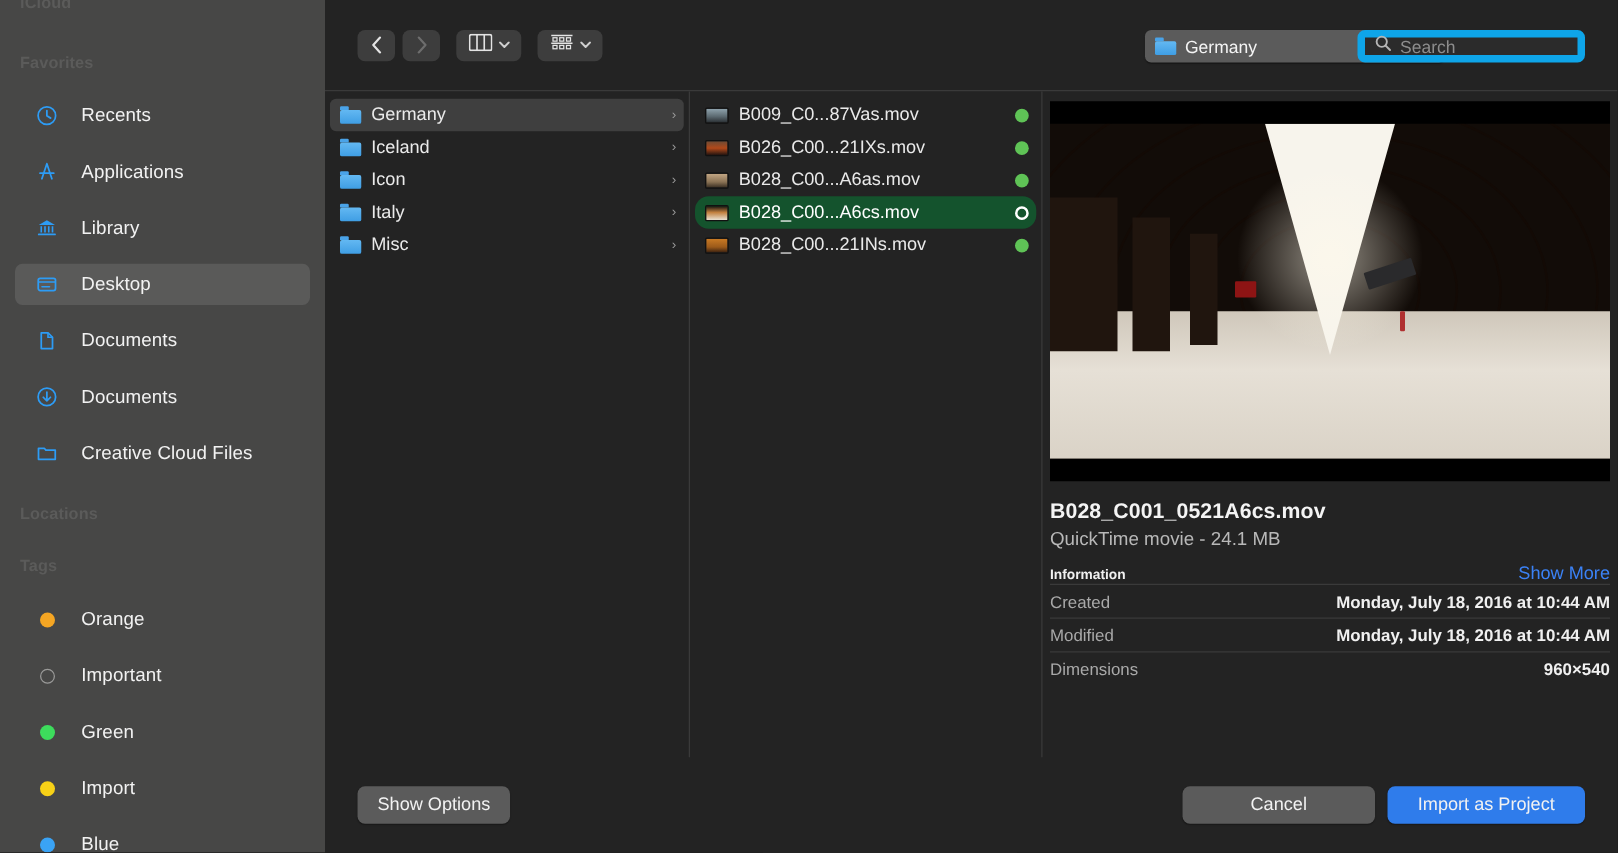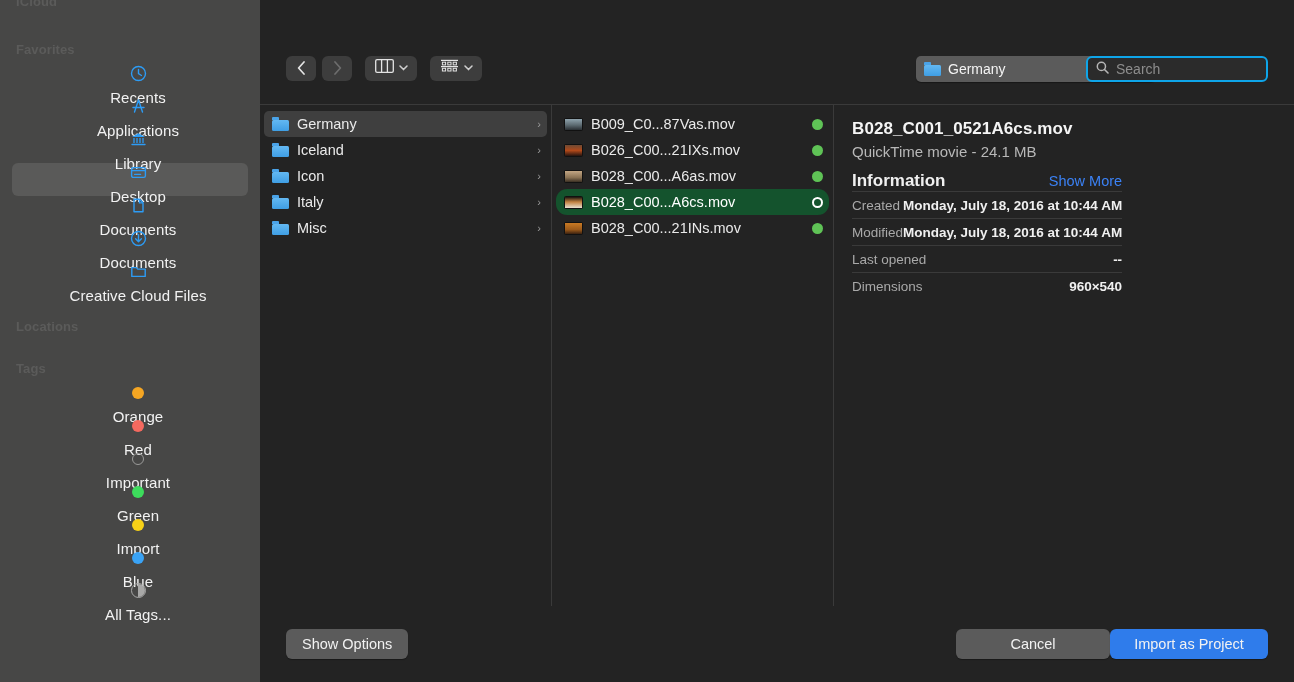--- a/index.html
+++ b/index.html
@@ -21,34 +21,34 @@
     position: relative;
   }
   .sb-header {
     font-size: 13px; font-weight: bold; color: #5b5b5a;
     padding: 0 0 0 16px; height: 28px; line-height: 28px;
     letter-spacing: 0.1px;
   }
   .sb-header.first { margin-top: -12px; }
   .sb-item {
     height: 33px; display: flex; align-items: center;
-    padding-left: 16px; margin: 0 12px 0 12px;
-    border-radius: 6px; gap: 6px; flex-direction: column;
+    padding-left: 16px; margin: 12px 12px 0 12px;
+    border-radius: 6px; gap: 18px;
   }
   .sb-item.selected { background: #5a5a59; }
   .sb-label { font-size: 15px; color: #f2f2f2; letter-spacing: 0.1px; }
   .sb-icon { width: 19px; height: 19px; flex: 0 0 19px; display: flex; align-items: center; justify-content: center; }
   .sb-icon svg { display: block; }
   .tag-dot { width: 12px; height: 12px; border-radius: 50%; display: block; }
   .tag-ring { width: 12px; height: 12px; border-radius: 50%; border: 1.4px solid #9a9a99; box-sizing: border-box; }
   .alltags { width: 15px; height: 15px; border-radius: 50%; border: 1.4px solid #a8a8a7; position: relative; overflow: hidden; }
   .alltags::after { content:""; position:absolute; right:0; top:0; width:50%; height:100%; background:#a8a8a7; }
 
   
-  .main { flex: 1; display: flex; flex-direction: column; background: #232323; position: relative; margin-top: 32px; }
+  .main { flex: 1; display: flex; flex-direction: column; background: #232323; position: relative; }
 
   .toolbar { height: 72px; flex: 0 0 72px; display: flex; align-items: center; padding: 0 26px; position: relative; }
   .navgroup { display: flex; gap: 6px; }
   .tb-btn {
     background: #3d3d3d; border-radius: 6px; height: 25px;
     display: flex; align-items: center; justify-content: center;
     color: #e4e4e4;
   }
   .tb-arrow { width: 30px; }
   .tb-arrow.disabled { color: #6d6d6d; }
@@ -66,21 +66,21 @@
   .stepper {
     width: 18px; height: 22px; background: #2f73f0; border-radius: 4px;
     display: flex; flex-direction: column; align-items: center; justify-content: center;
     color: #fff; gap: 1px;
   }
   .stepper span { font-size: 7px; line-height: 6px; }
 
   .searchfield {
     position: absolute; right: 26px; top: 24px;
     width: 182px; height: 26px; background: #2b2b2b;
-    border: 2px solid #0ea5e9; border-radius: 6px;
+    border: 6px solid #0ea5e9; border-radius: 6px;
     display: flex; align-items: center; padding: 0 8px; gap: 7px;
   }
   .searchfield .ph { font-size: 14px; color: #8d8d8d; }
 
   
   .browser { flex: 1; display: flex; border-top: 1px solid #3a3a3a; overflow: hidden; }
   .pane { height: 100%; overflow: hidden; position: relative; }
   .pane-folders { width: 292px; flex: 0 0 292px; border-right: 1px solid #3a3a3a; padding-top: 6px; }
   .pane-files { width: 282px; flex: 0 0 282px; border-right: 1px solid #3a3a3a; padding-top: 6px; }
   .pane-preview { flex: 1; padding: 0; overflow: hidden; }
@@ -97,21 +97,21 @@
 
   .folder-ico { width: 17px; height: 14px; flex: 0 0 17px; position: relative; }
   .folder-ico .tab { position: absolute; left: 0; top: 0; width: 7px; height: 3px; background: #4aa3e8; border-radius: 1px 1px 0 0; }
   .folder-ico .body { position: absolute; left: 0; top: 2.5px; width: 17px; height: 11.5px; background: linear-gradient(180deg,#63b8f2,#3f9ee4); border-radius: 1.5px; }
 
   .thumb { width: 19px; height: 13px; flex: 0 0 19px; border-radius: 1.5px; overflow: hidden; position: relative; border: 0.5px solid #111; }
   .dot { width: 11px; height: 11px; border-radius: 50%; flex: 0 0 11px; }
   .dot.hollow { background: transparent; border: 2px solid #ffffff; }
 
   
-  .previewbox { width: 100%; height: 100%; display: flex; }
+  .previewbox { width: 100%; height: 100%; display: flex; flex-direction: column; }
   .media {
     margin: 8px 6px 0 6px; height: 304px; background: #000;
     display: flex; align-items: center; justify-content: center; overflow: hidden;
     position: relative;
   }
   .tunnel { width: 100%; height: 268px; position: relative; overflow: hidden; background: #120c08; }
   .tunnel .floor { position:absolute; left:0; bottom:0; width:100%; height:44%;
      background: linear-gradient(180deg,#cfc7ba 0%, #e6e0d6 40%, #dad3c7 100%); }
   .tunnel .ceil { position:absolute; left:0; top:0; width:100%; height:58%;
      background: radial-gradient(ellipse 70% 120% at 50% 100%, #d4musl 0%, #c2651f 0%, #a9511a 55%, #5d2c0e 100%); }
@@ -132,21 +132,21 @@
      background: radial-gradient(circle, rgba(255,250,235,0.55), rgba(255,250,235,0) 70%);
   }
   .tunnel .pillar { position:absolute; background:#20150e; }
   .tunnel .sign { position:absolute; background:#8d1414; border-radius:1px; }
   .tunnel .panel { position:absolute; background:#2a2a2c; border-radius:1px; transform:rotate(-18deg); }
 
   .info { padding: 14px 6px 0 6px; }
   .fname { font-size: 17px; font-weight: bold; color: #f4f4f4; letter-spacing: 0.1px; }
   .fmeta { font-size: 15px; color: #b8b8b8; margin-top: 4px; }
   .inforow-head { display: flex; justify-content: space-between; align-items: baseline; margin-top: 11px; }
-  .inforow-head .t { font-size: 17px; font-weight: bold; color: #f0f0f0; }
+  .inforow-head .t { font-size: 11px; font-weight: bold; color: #f0f0f0; }
   .inforow-head .more { font-size: 14.5px; color: #3b82f6; }
   .inforow {
     display: flex; justify-content: space-between; align-items: center;
     height: 27px; border-top: 1px solid #3a3a3a; font-size: 13.5px;
   }
   .inforow .k { color: #a9a9a9; }
   .inforow .v { color: #f0f0f0; font-weight: bold; }
 
   
   .bottom {
@@ -154,21 +154,21 @@
     padding: 0 26px; position: relative;
   }
   .btn {
     height: 30px; border-radius: 6px; font-size: 14.5px; color: #f2f2f2;
     display: flex; align-items: center; justify-content: center;
     background: #5b5b5b; padding: 0 16px;
     box-shadow: 0 1px 1px rgba(0,0,0,0.3);
   }
   .btn.wide { min-width: 154px; }
   .btn.primary { background: #2f7ceb; min-width: 158px; }
-  .right-btns { margin-left: auto; display: flex; }
+  .right-btns { margin-left: auto; display: flex; gap: 10px; }
 </style>
 </head>
 <body>
 
 <div class="window">
 
   <div class="sidebar">
     <div class="sb-header first">iCloud</div>
 
     <div class="sb-header" style="margin-top:20px;">Favorites</div>
@@ -245,26 +245,20 @@
 
     <div class="sb-header" style="margin-top:18px;">Locations</div>
 
     <div class="sb-header" style="margin-top:14px;">Tags</div>
 
     <div class="sb-item">
       <span class="sb-icon">
           <span class="tag-dot" style="background:#f5a623"></span>
         </span>
       <span class="sb-label">Orange</span>
-    </div>
-    <div class="sb-item">
-      <span class="sb-icon">
-          <span class="tag-dot" style="background:#f4695f"></span>
-        </span>
-      <span class="sb-label">Red</span>
     </div>
     <div class="sb-item">
       <span class="sb-icon">
           <span class="tag-ring"></span>
         </span>
       <span class="sb-label">Important</span>
     </div>
     <div class="sb-item">
       <span class="sb-icon">
           <span class="tag-dot" style="background:#3ddc5c"></span>
@@ -472,24 +466,20 @@
 
             <div class="inforow">
               <span class="k">Created</span>
               <span class="v">Monday, July 18, 2016 at 10:44 AM</span>
             </div>
             <div class="inforow">
               <span class="k">Modified</span>
               <span class="v">Monday, July 18, 2016 at 10:44 AM</span>
             </div>
             <div class="inforow">
-              <span class="k">Last opened</span>
-              <span class="v">--</span>
-            </div>
-            <div class="inforow">
               <span class="k">Dimensions</span>
               <span class="v">960×540</span>
             </div>
           </div>
         </div>
       </div>
     </div>
 
     <div class="bottom">
       <div class="btn">Show Options</div>

